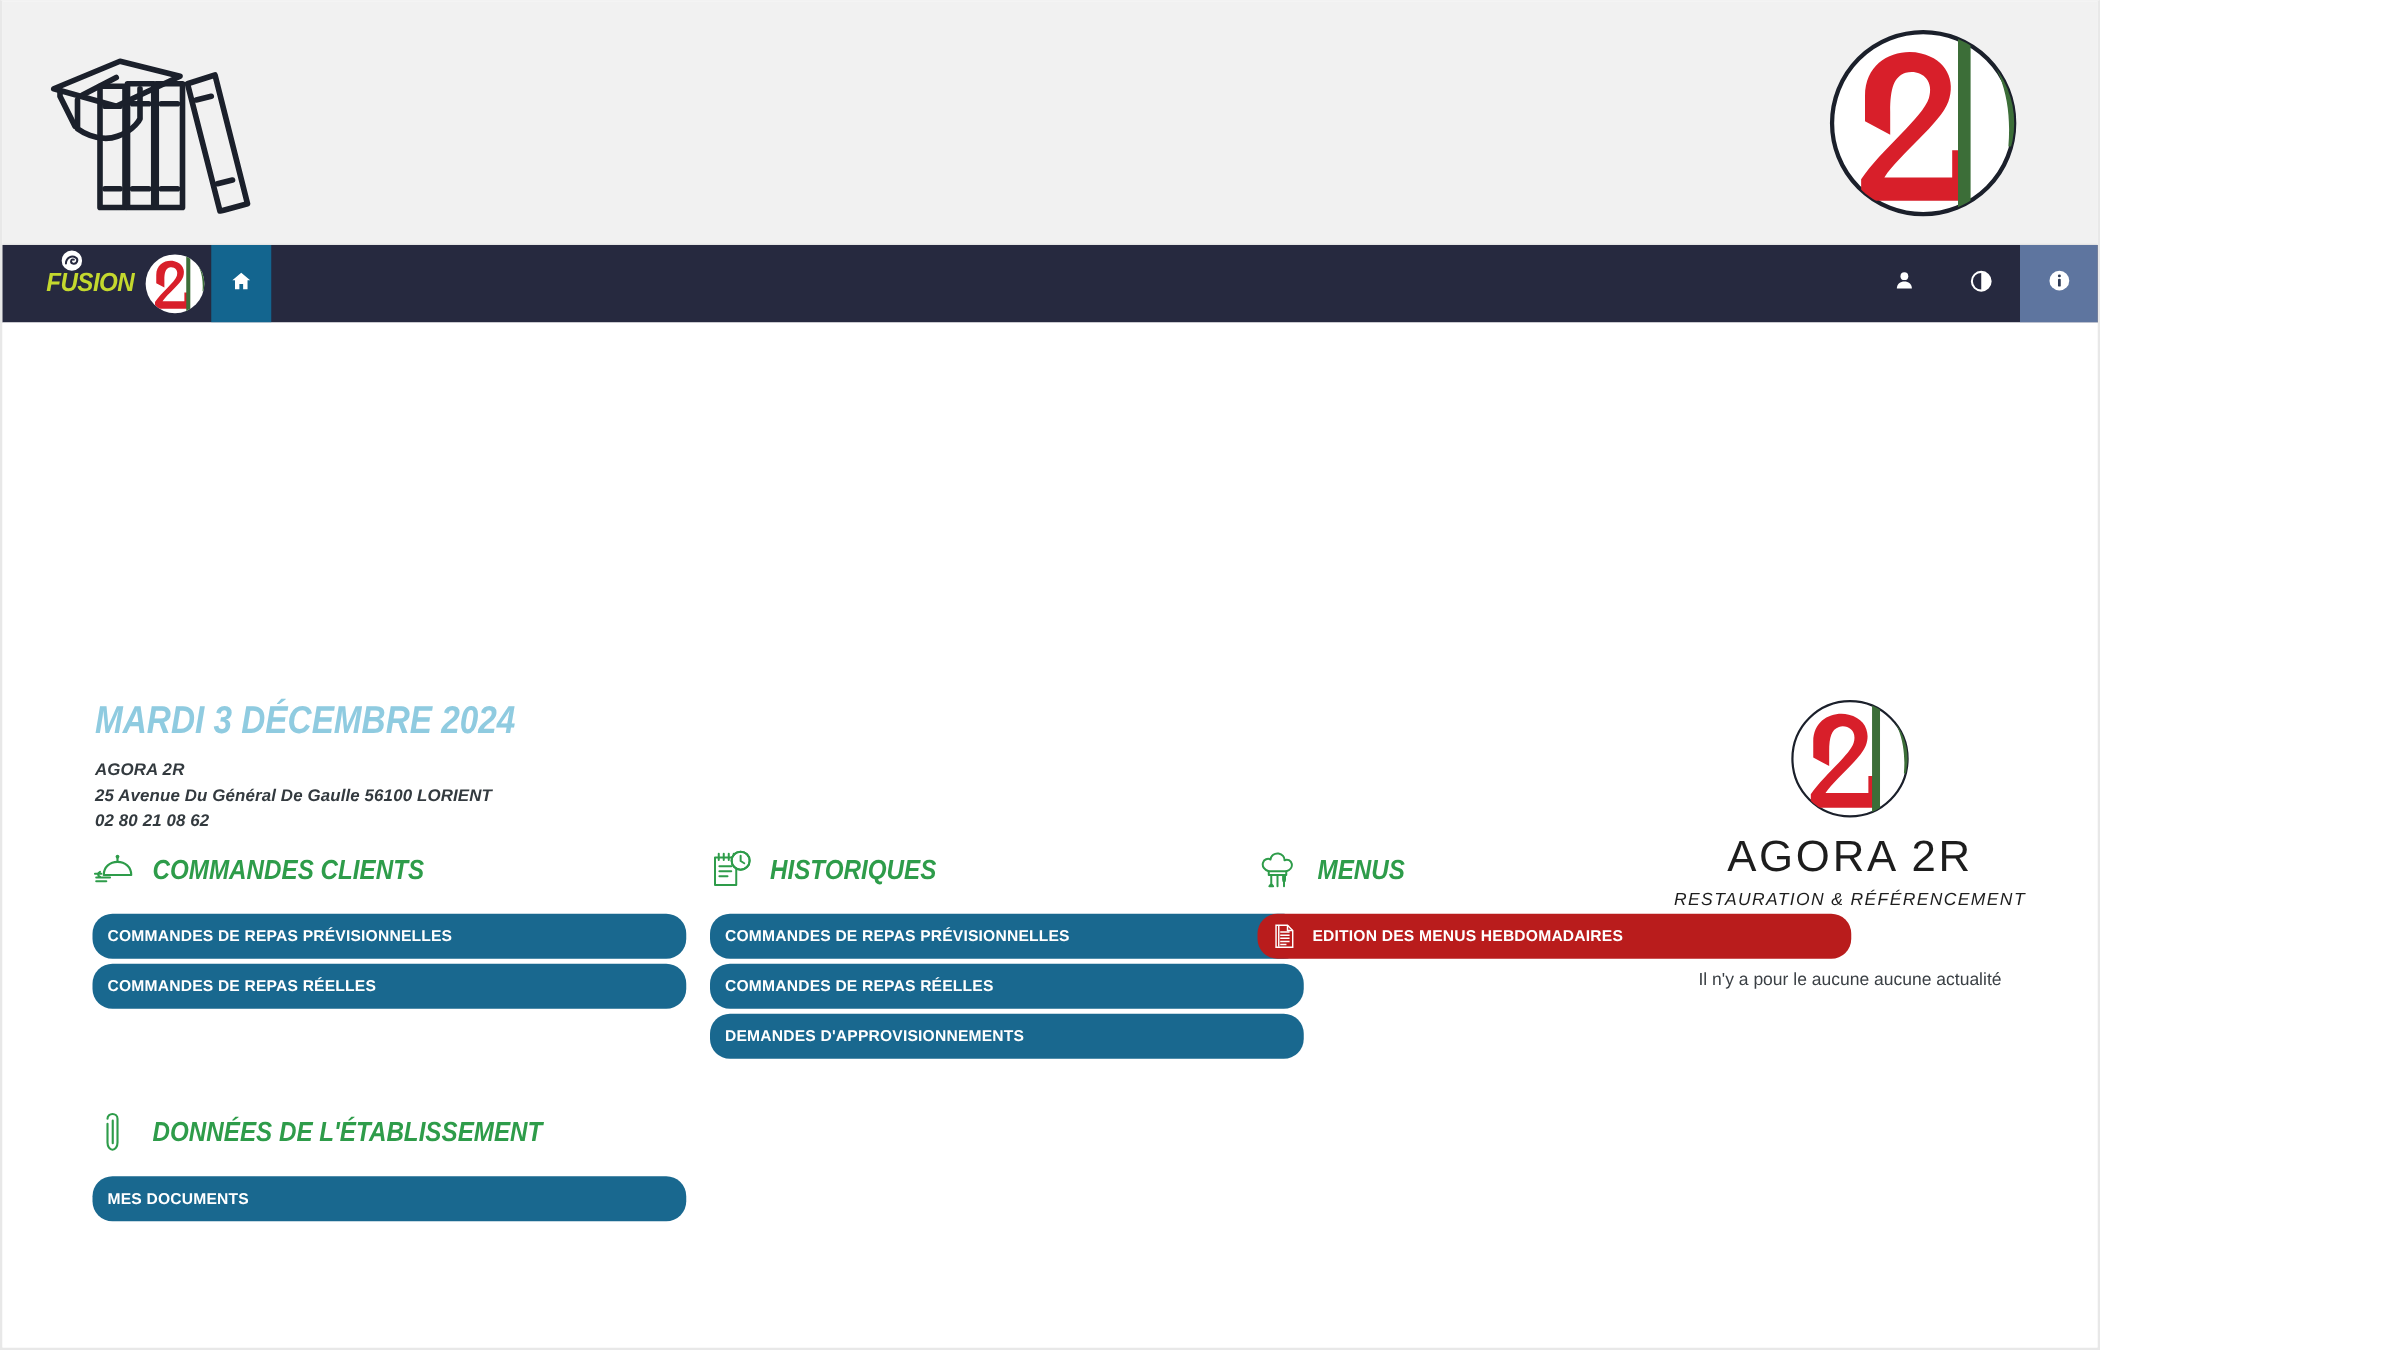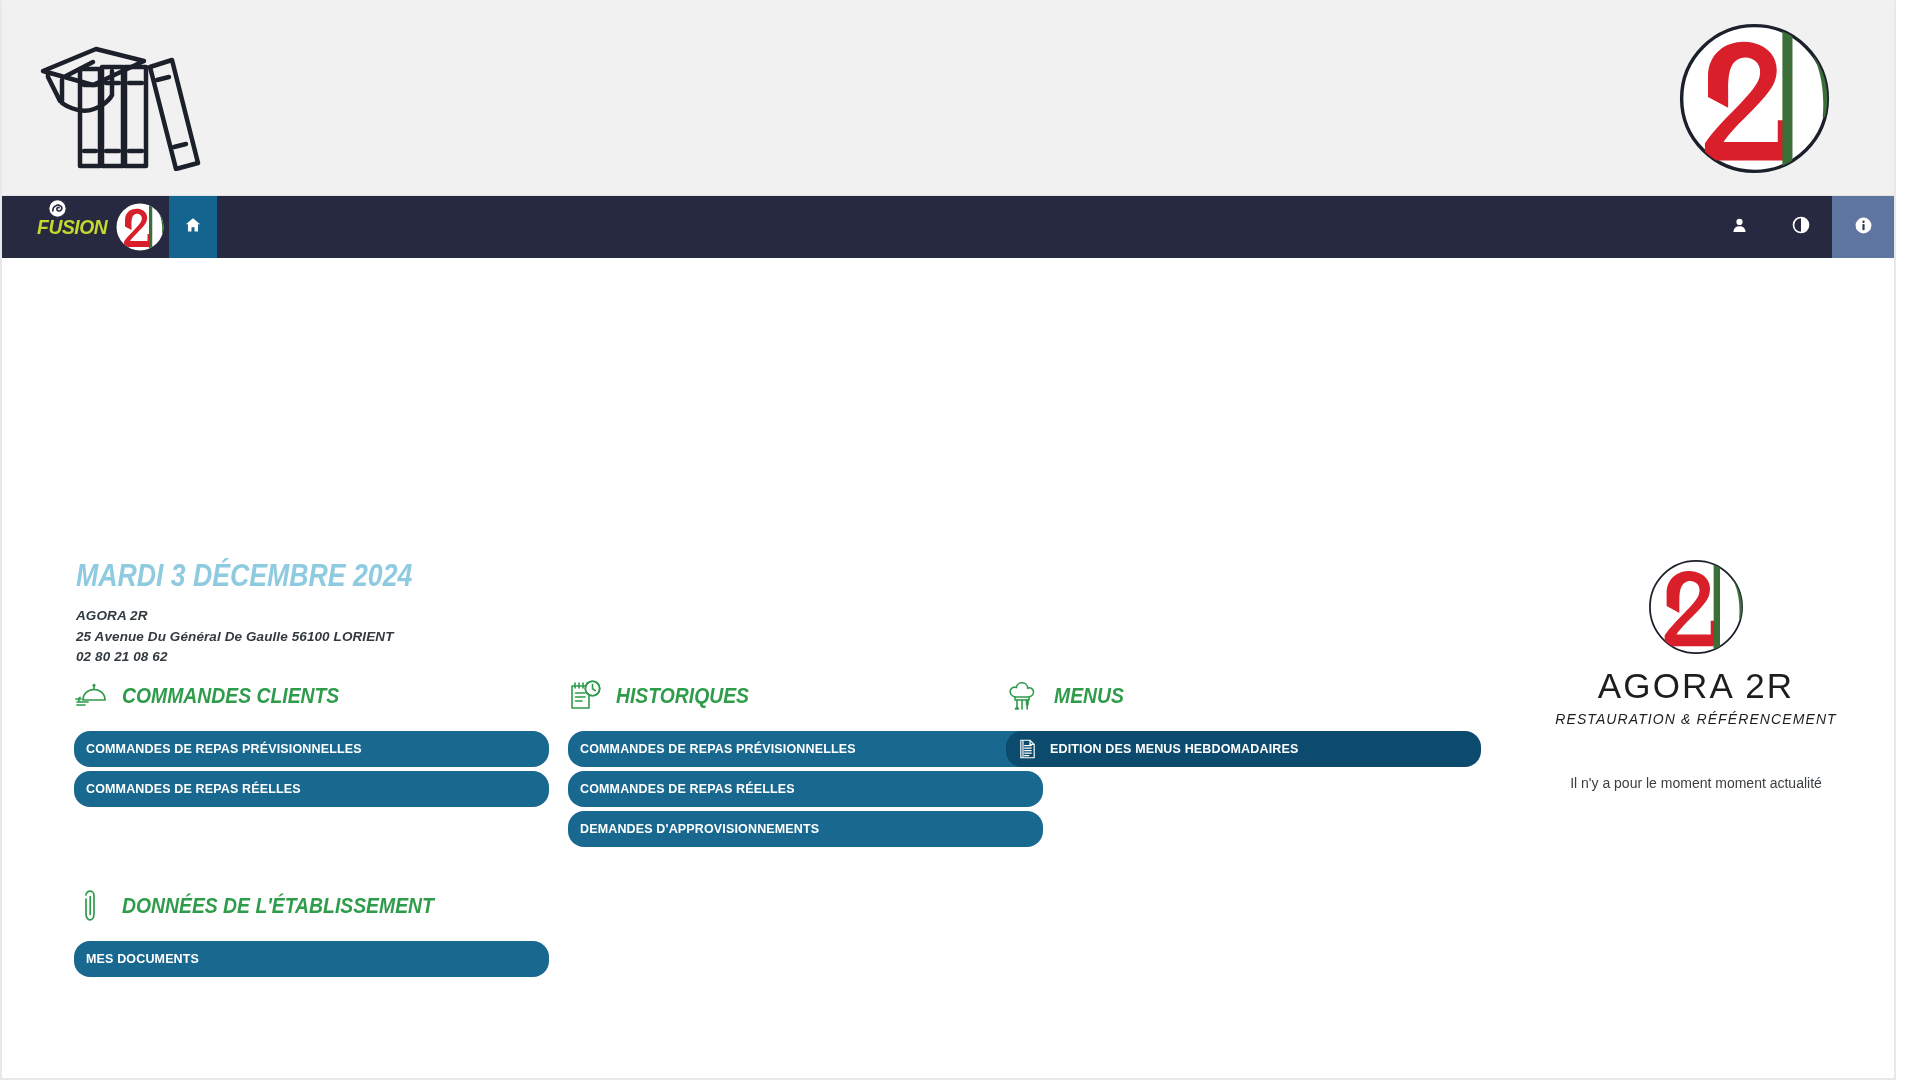--- a/index.html
+++ b/index.html
@@ -5,21 +5,21 @@
 <style>
   * { box-sizing: border-box; margin: 0; padding: 0; }
   html, body {
     width: 1920px; height: 1080px;
     font-family: "Liberation Sans", sans-serif;
     background: #ffffff;
     overflow: hidden;
   }
   #page {
     position: relative;
-    width: 1896px; height: 1080px;
+    width: 1680px; height: 1080px;
     background: #ffffff;
     border-left: 2px solid #e8e8e8;
     border-right: 2px solid #e8e8e8;
     border-bottom: 2px solid #e8e8e8;
     border-top: 1px solid #f2f2f2;
   }
 
   
   .banner {
     position: relative;
@@ -160,21 +160,21 @@
     color: #ffffff;
     font-size: 12.5px;
     font-weight: 700;
     letter-spacing: 0.15px;
     text-transform: uppercase;
     white-space: nowrap;
     font-family: "Liberation Sans", sans-serif;
     border-radius: 16px;
   }
   .btn-blue  { background: #19688f; }
-  .btn-green { background: #0c4a6e; }
+  .btn-green { background: #b91c1c; }
   .btn .btn-icon {
     width: 19px; height: 22px;
     margin-right: 13px;
     flex: 0 0 19px;
     display: flex; align-items: center; justify-content: center;
   }
 
   .gap-block { height: 26px; }
   .gap-block-lg { height: 46px; }
 
@@ -441,17 +441,17 @@
               <rect x="68" y="0" width="6.5" height="100" fill="#3c6e38"></rect>
               <path d="M78 0 C96 14 103 36 100 62 L94 62 C96 38 90 18 74 4 Z" fill="#3c6e38"></path>
               <path d="M86 2 C104 18 110 40 106 66 L101 66 C104 42 98 22 82 6 Z" fill="#3c6e38"></path>
               <path d="M94 6 C110 22 116 44 112 68 L107 68 C110 46 104 26 90 10 Z" fill="#3c6e38"></path>
             </g>
           </svg>
         </span>
       </div>
       <div class="agora-name">AGORA 2R</div>
       <div class="agora-sub">RESTAURATION &amp; RÉFÉRENCEMENT</div>
-      <div class="news-text">Il n'y a pour le moment moment actualité</div>
+      <div class="news-text">Il n'y a pour le aucune aucune actualité</div>
     </div>
 
   </div>
 </div>
 
 </body></html>

